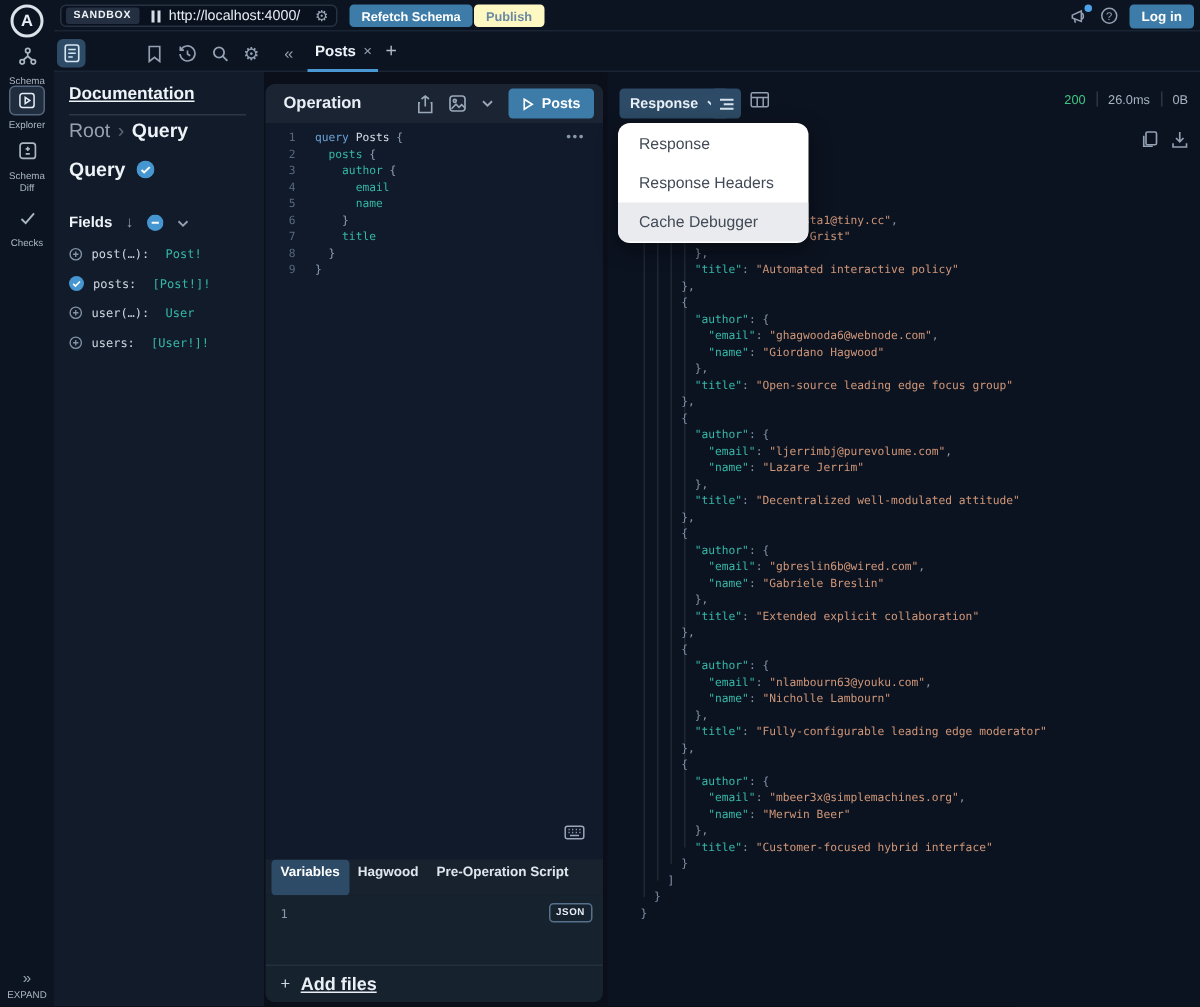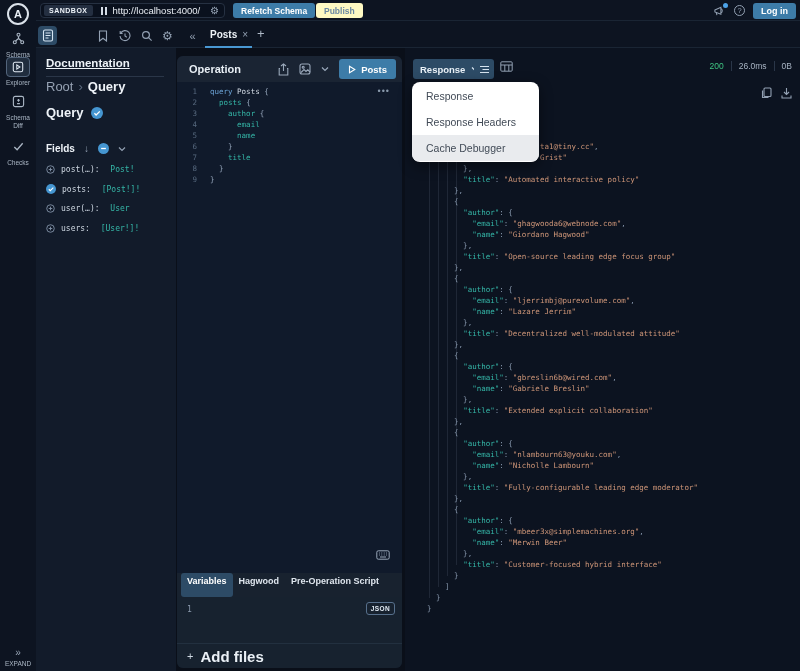--- a/index.html
+++ b/index.html
@@ -76,21 +76,21 @@
   .op-dots { position:absolute; right:12px; top:30px; color:#8898ab; font-size:9px; letter-spacing:1px; }
   .kbd-icon { position:absolute; right:12px; top:494px; color:#9aa8ba; }
   .op-tabs { position:absolute; left:0; top:517px; right:0; height:24px; background:#18222f; display:flex; padding-left:4px; overflow:hidden; white-space:nowrap; }
   .op-tab { font-size:9px; font-weight:bold; color:#dfe6ee; padding:3px 6px; border-radius:3px; flex:0 0 auto; }
   .op-tab.active { background:#2d4b66; color:#fff; }
   .vars { position:absolute; left:0; top:541px; right:0; height:46px; background:#17222f; }
   .vars-ln { position:absolute; left:10px; top:8px; font-size:8px; color:#8a99ac; font-family:"DejaVu Sans Mono", monospace; }
   .json-badge { position:absolute; right:7px; top:5px; border:1px solid #57708c; border-radius:3px; font-size:6.5px; font-weight:bold; color:#e3ecf5; padding:2px 4px; letter-spacing:.4px; }
   .addfiles { position:absolute; left:0; top:587px; right:0; height:25px; background:#17222f; border-top:1px solid #22303f; display:flex; align-items:center; gap:7px; padding-left:10px; }
   .addfiles .plus { color:#cfd9e3; font-size:11px; }
-  .addfiles .txt { font-size:15px; font-weight:bold; color:#eaf0f6; }
+  .addfiles .txt { font-size:12px; font-weight:bold; color:#eaf0f6;text-decoration:underline; }
 
   
   .resp { position:absolute; left:405px; top:48px; right:0; bottom:0; background:#0c1320; z-index:1; }
   .resp-btn { position:absolute; left:8px; top:11px; height:20px; padding:0 7px; font-size:9.5px; font-weight:bold; color:#e9f0f6; background:#2d4b66; border-radius:3px; display:flex; align-items:center; gap:6px; }
   .fmt-btn { position:absolute; left:69px; top:11px; width:20px; height:20px; background:#2d4b66; border-radius:3px; display:flex; align-items:center; justify-content:center; color:#d6e3ef; }
   .tbl-btn { position:absolute; left:95px; top:13px; color:#93a1b3; }
   .resp-status { position:absolute; right:8px; top:13px; display:flex; align-items:center; font-size:8.5px; color:#a7b3c2; }
   .resp-status .green { color:#3fc583; }
   .resp-status .sep { width:1px; height:10px; background:#2a3648; margin:0 7px; }
   .resp-icons { position:absolute; right:8px; top:39px; display:flex; gap:9px; color:#93a1b3; }

